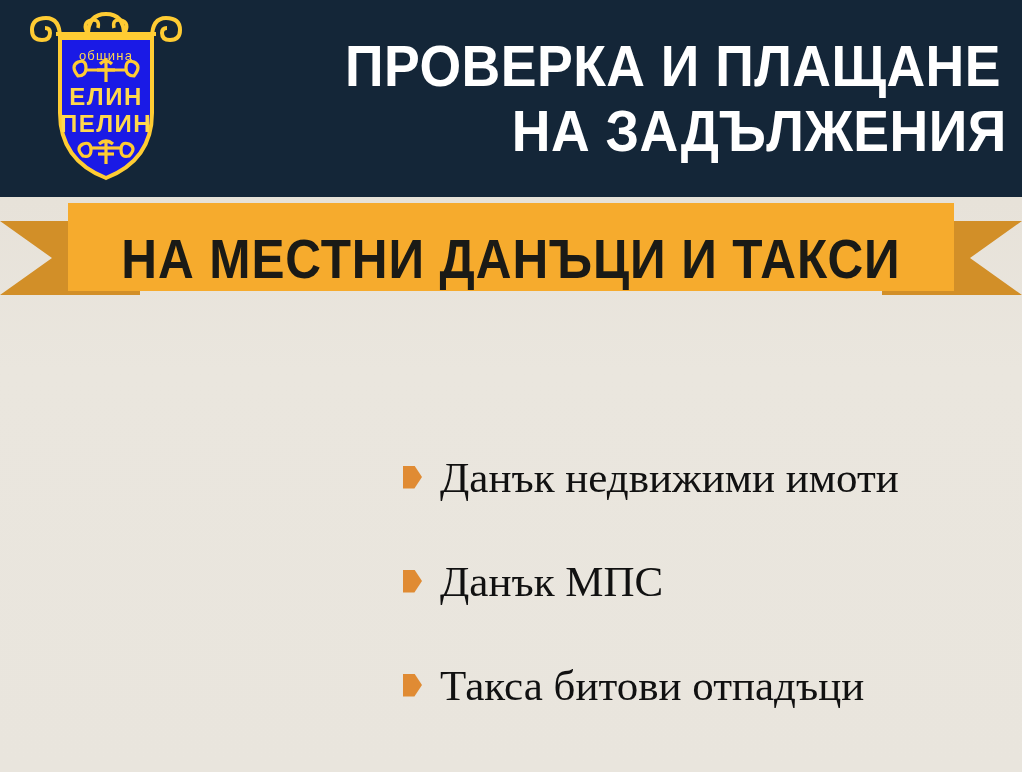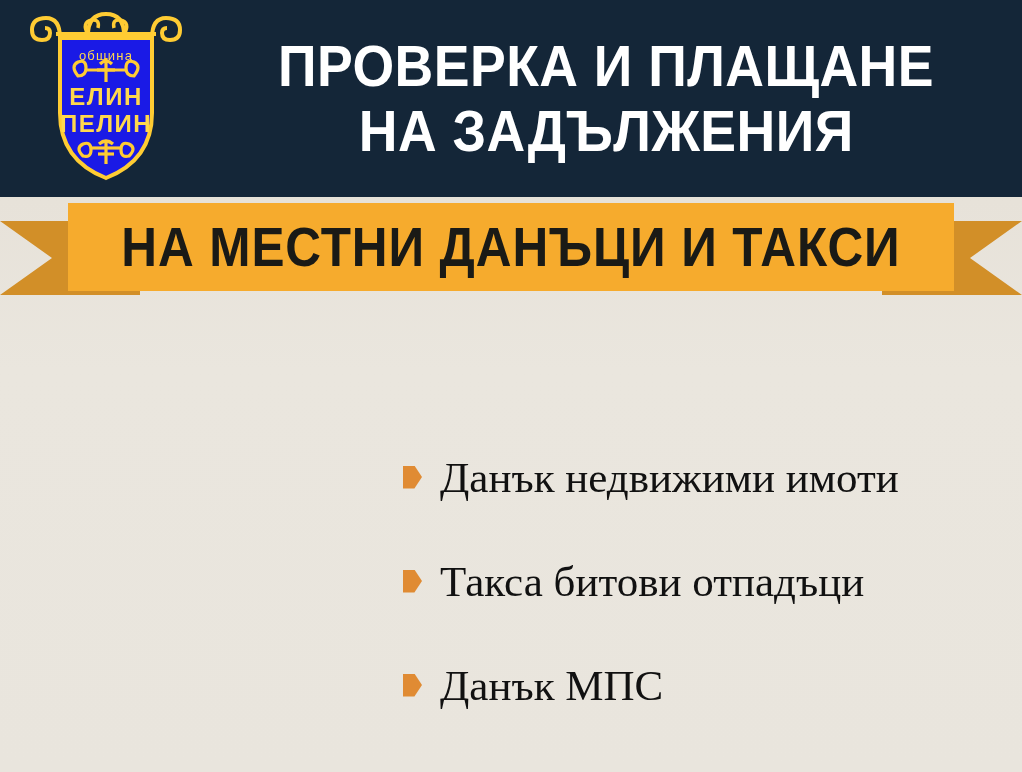--- a/index.html
+++ b/index.html
@@ -43,21 +43,21 @@
   }
 
   .header-titles {
     position: absolute;
     left: 190px;
     top: 0;
     width: 832px;
     height: 197px;
     display: flex;
     flex-direction: column;
-    align-items: center;
+    align-items: flex-end;
     justify-content: center;
   }
   .header-line {
     color: #ffffff;
     font-family: "Liberation Sans Narrow", "Liberation Sans", sans-serif;
     font-weight: 700;
     font-size: 57px;
     line-height: 1.02;
     letter-spacing: 0.5px;
     transform: scaleX(0.94);
@@ -90,21 +90,21 @@
     clip-path: polygon(0 0, 140px 0, 88px 37px, 140px 74px, 0 74px);
   }
   .ribbon-main {
     position: absolute;
     left: 68px;
     top: 0px;
     width: 886px;
     height: 88px;
     background: #f6ab2d;
     display: flex;
-    align-items: center;
+    align-items: flex-end;
     justify-content: center;
   }
   .ribbon-text {
     color: #1a1a16;
     font-family: "Liberation Sans Narrow", "Liberation Sans", sans-serif;
     font-weight: 700;
     font-size: 55px;
     letter-spacing: 1px;
     transform: scaleX(0.90);
     white-space: nowrap;
@@ -306,22 +306,22 @@
 
   <div class="bullet-list">
 
     <div class="bullet-row">
       <span class="bullet-marker"></span>
       <span class="bullet-label">Данък недвижими имоти</span>
     </div>
 
     <div class="bullet-row">
       <span class="bullet-marker"></span>
-      <span class="bullet-label">Такса битови отпадъци</span>
+      <span class="bullet-label">Данък МПС</span>
     </div>
 
     <div class="bullet-row">
       <span class="bullet-marker"></span>
-      <span class="bullet-label">Данък МПС</span>
+      <span class="bullet-label">Такса битови отпадъци</span>
     </div>
   </div>
 
 </div>
 
 </body></html>

